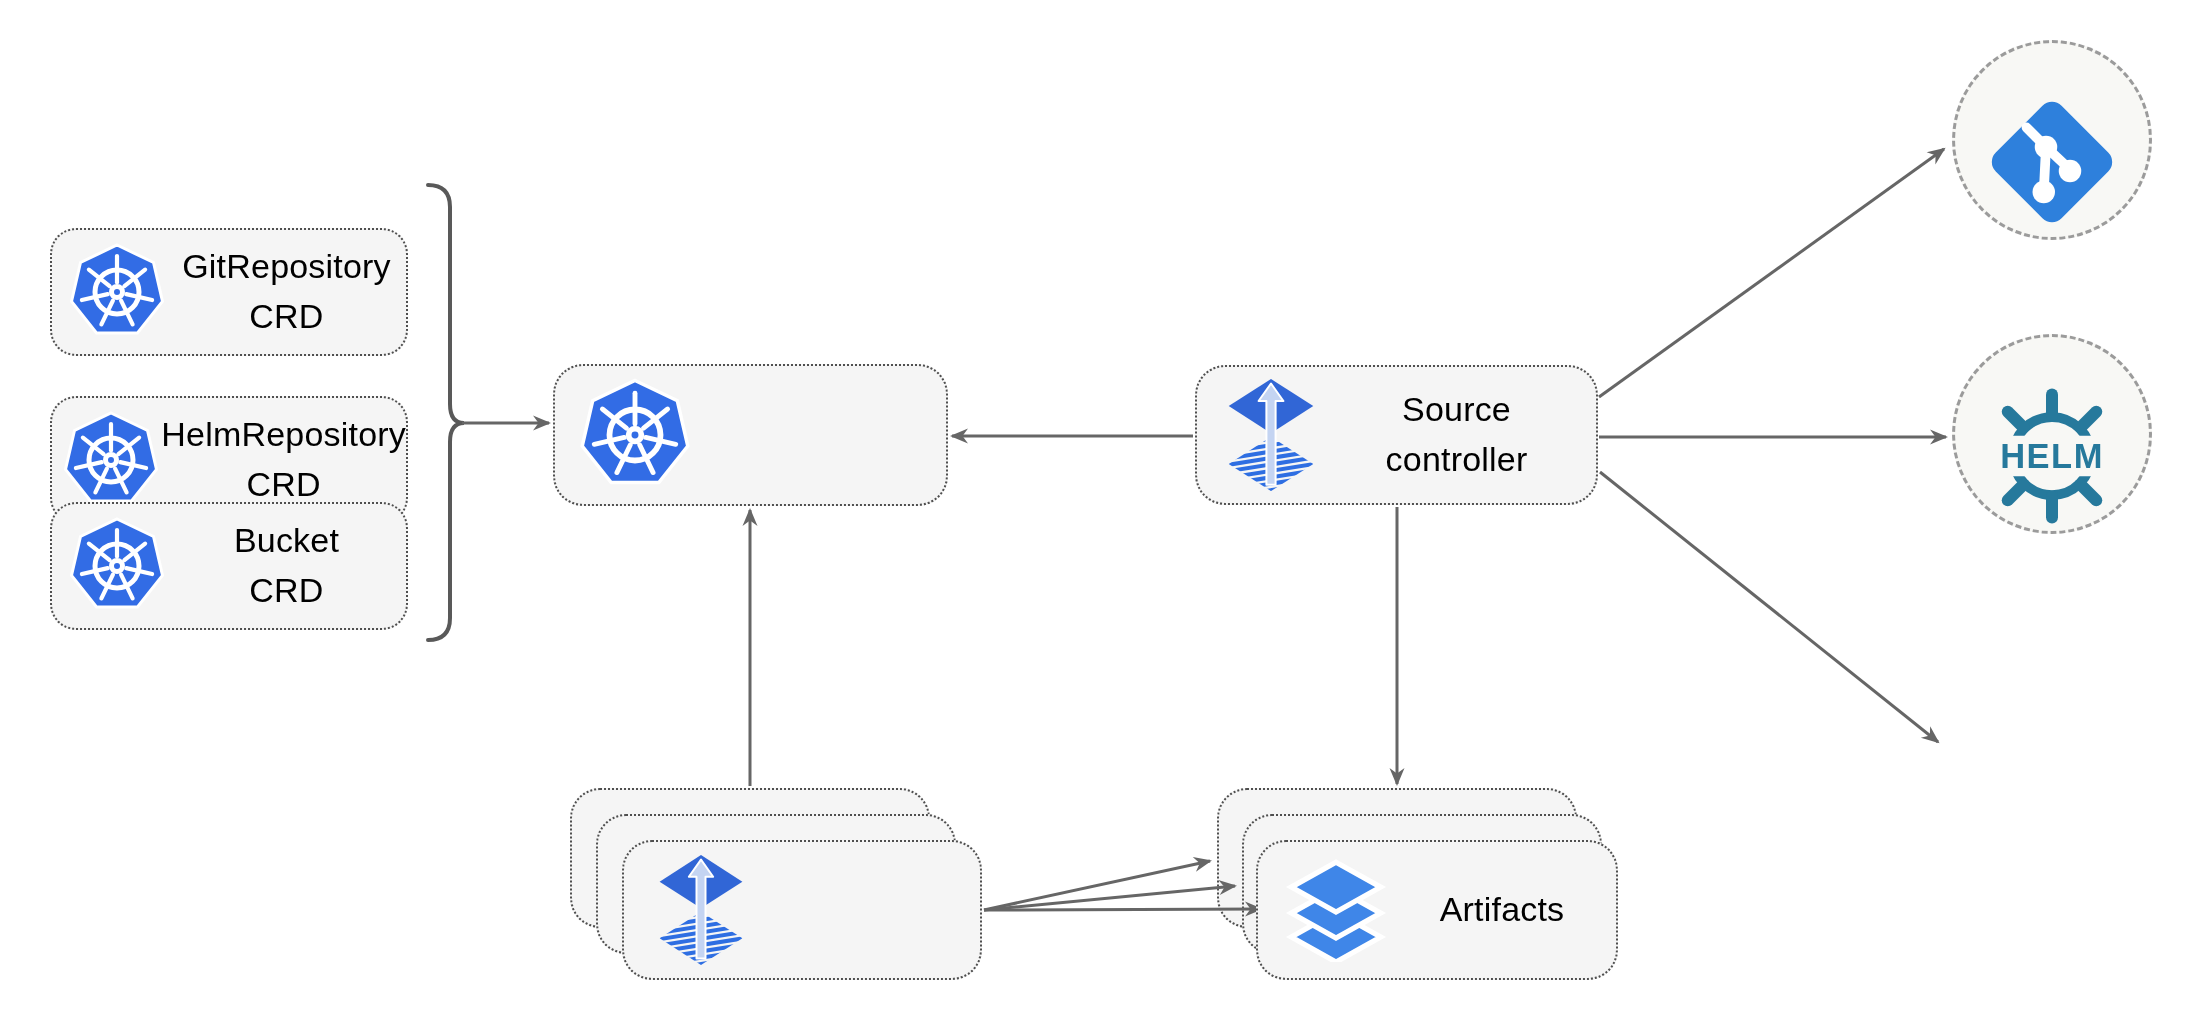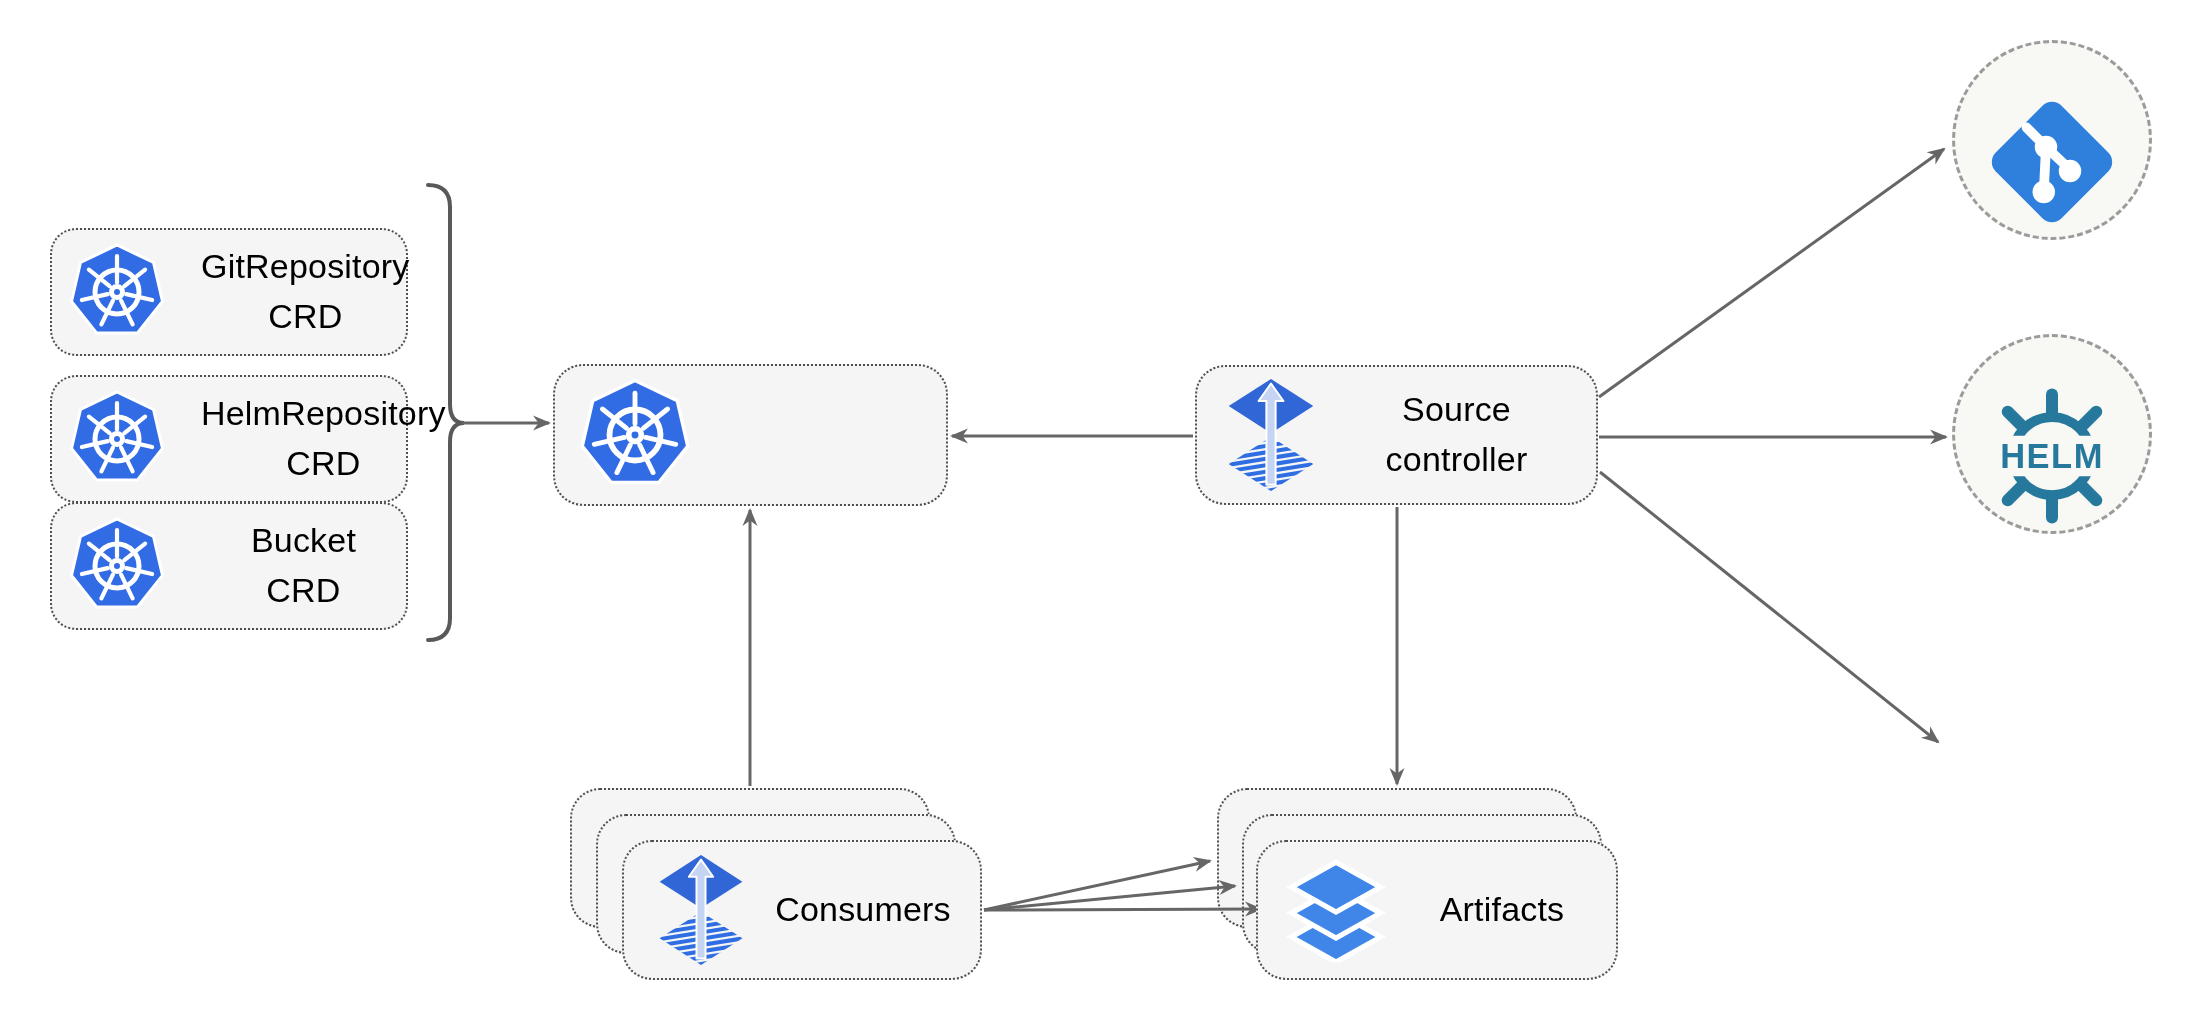--- a/index.html
+++ b/index.html
@@ -6,21 +6,21 @@
   .canvas {
     position:relative; width:2196px; height:1030px; background:#ffffff;
     font-family:"Liberation Sans", sans-serif; overflow:hidden;
   }
   svg.wires { position:absolute; left:0; top:0; z-index:2; pointer-events:none; }
   .node {
     position:absolute; box-sizing:border-box;
     background:#f5f5f5; border:2px dotted #4f4f4f;
     display:flex; align-items:center;
   }
-  .r26 { border-radius:26px;gap:34px; }
+  .r26 { border-radius:26px; }
   .r30 { border-radius:30px; }
   .ghost { z-index:1; }
   .front { z-index:3; }
   .node .label {
     flex:1; text-align:center; font-size:34px; color:#000;
     line-height:1.47; white-space:pre-line; letter-spacing:0.2px;
   }
   .node .icon { flex:0 0 auto; }
   .circle {
     position:absolute; z-index:3; width:200px; height:200px; box-sizing:border-box;
@@ -136,21 +136,21 @@
   </svg>
 
   <div class="node r26 front" style="left:50px; top:228px; width:358px; height:128px;">
     <svg class="icon" style="width:100px;height:100px;margin-left:15px;">
         <use href="#icon-k8s"></use>
       </svg>
     <div class="label">GitRepository
 CRD</div>
   </div>
 
-  <div class="node r26 front" style="left:50px; top:375px; width:358px; height:128px;">
+  <div class="node r26 front" style="left:50px; top:396px; width:358px; height:128px;justify-content:flex-end;">
     <svg class="icon" style="width:100px;height:100px;margin-left:15px;">
         <use href="#icon-k8s"></use>
       </svg>
     <div class="label">HelmRepository
 CRD</div>
   </div>
 
   <div class="node r26 front" style="left:50px; top:502px; width:358px; height:128px;">
     <svg class="icon" style="width:100px;height:100px;margin-left:15px;">
         <use href="#icon-k8s"></use>
@@ -172,21 +172,20 @@
     <div class="label">Source
 controller</div>
   </div>
 
   <div class="node r30 ghost" style="left:570px; top:788px; width:360px; height:140px;"></div>
   <div class="node r30 ghost" style="left:596px; top:814px; width:360px; height:140px;"></div>
   <div class="node r30 front" style="left:622px; top:840px; width:360px; height:140px;">
     <svg class="icon" style="width:90px;height:112px;margin-left:32px;">
         <use href="#icon-flux"></use>
       </svg>
-    <div class="label">Consumers</div>
   </div>
 
   <div class="node r30 ghost" style="left:1217px; top:788px; width:360px; height:140px;"></div>
   <div class="node r30 ghost" style="left:1242px; top:814px; width:360px; height:140px;"></div>
   <div class="node r30 front" style="left:1256px; top:840px; width:362px; height:140px;">
     <svg class="icon" style="width:104px;height:104px;margin-left:26px;">
         <use href="#icon-layers"></use>
       </svg>
     <div class="label">Artifacts</div>
   </div>

